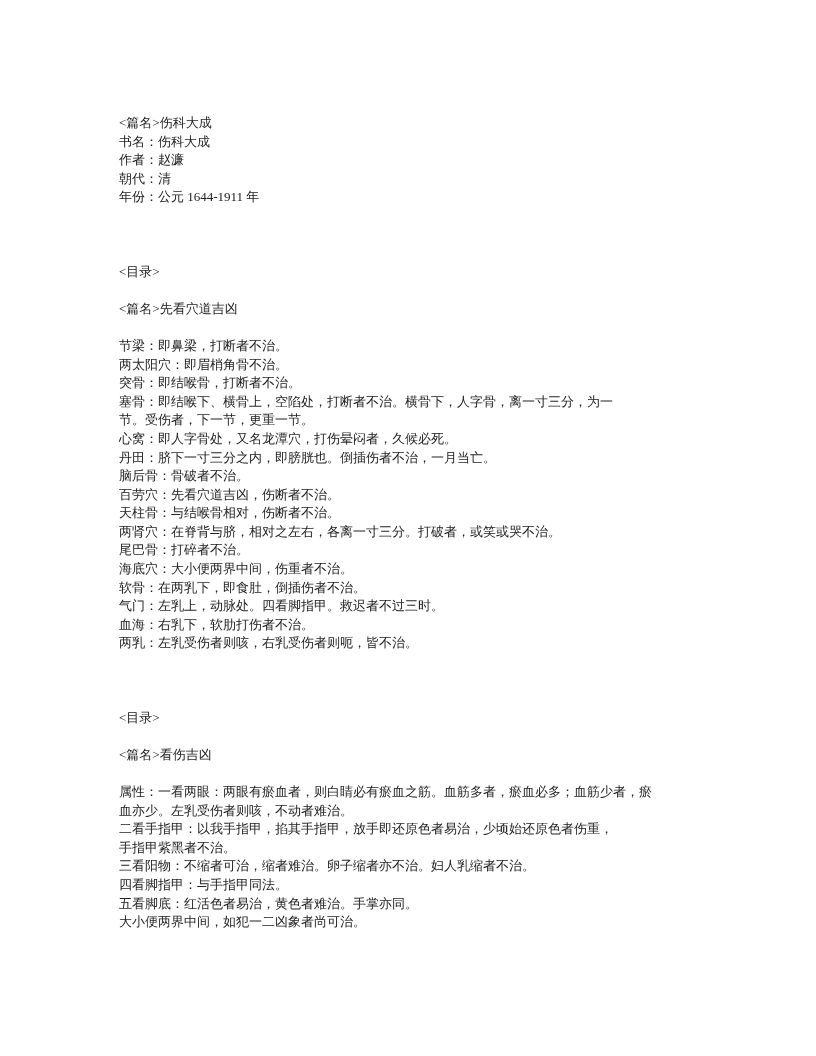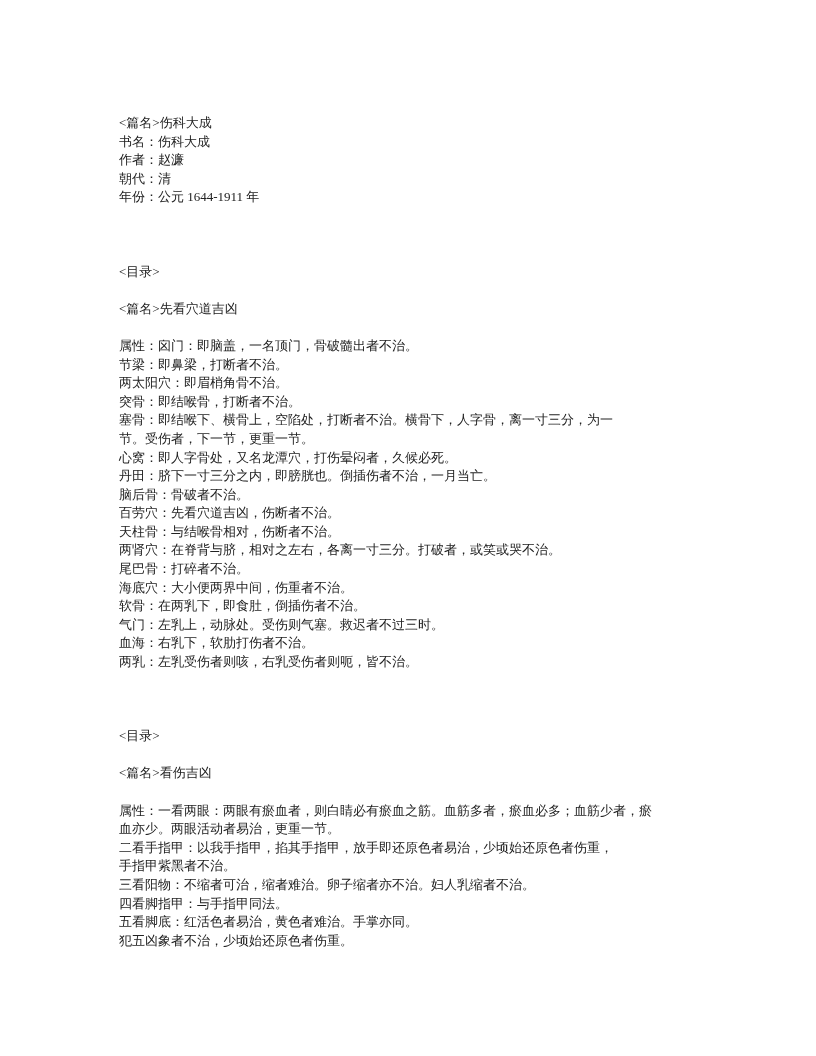--- a/index.html
+++ b/index.html
@@ -23,47 +23,46 @@
   <div class="line">朝代：清</div>
   <div class="line">年份：公元 1644-1911 年</div>
 
   <div class="gap3"></div>
     <div class="gap1"></div>
 
   <div class="line">&lt;目录&gt;</div>
   <div class="gap1"></div>
   <div class="line">&lt;篇名&gt;先看穴道吉凶</div>
   <div class="gap1"></div>
-  <div class="line">属性：囟门：即脑盖，一名顶门，骨破髓出者不治。</div>
   <div class="line">节梁：即鼻梁，打断者不治。</div>
   <div class="line">两太阳穴：即眉梢角骨不治。</div>
   <div class="line">突骨：即结喉骨，打断者不治。</div>
   <div class="line">塞骨：即结喉下、横骨上，空陷处，打断者不治。横骨下，人字骨，离一寸三分，为一</div>
   <div class="line">节。受伤者，下一节，更重一节。</div>
   <div class="line">心窝：即人字骨处，又名龙潭穴，打伤晕闷者，久候必死。</div>
   <div class="line">丹田：脐下一寸三分之内，即膀胱也。倒插伤者不治，一月当亡。</div>
   <div class="line">脑后骨：骨破者不治。</div>
   <div class="line">百劳穴：先看穴道吉凶，伤断者不治。</div>
   <div class="line">天柱骨：与结喉骨相对，伤断者不治。</div>
   <div class="line">两肾穴：在脊背与脐，相对之左右，各离一寸三分。打破者，或笑或哭不治。</div>
   <div class="line">尾巴骨：打碎者不治。</div>
   <div class="line">海底穴：大小便两界中间，伤重者不治。</div>
   <div class="line">软骨：在两乳下，即食肚，倒插伤者不治。</div>
-  <div class="line">气门：左乳上，动脉处。受伤则气塞。救迟者不过三时。</div>
+  <div class="line">气门：左乳上，动脉处。四看脚指甲。救迟者不过三时。</div>
   <div class="line">血海：右乳下，软肋打伤者不治。</div>
   <div class="line">两乳：左乳受伤者则咳，右乳受伤者则呃，皆不治。</div>
 
   <div class="gap3"></div>
     <div class="gap1"></div>
 
   <div class="line">&lt;目录&gt;</div>
   <div class="gap1"></div>
   <div class="line">&lt;篇名&gt;看伤吉凶</div>
   <div class="gap1"></div>
   <div class="line">属性：一看两眼：两眼有瘀血者，则白睛必有瘀血之筋。血筋多者，瘀血必多；血筋少者，瘀</div>
-  <div class="line">血亦少。两眼活动者易治，更重一节。</div>
+  <div class="line">血亦少。左乳受伤者则咳，不动者难治。</div>
   <div class="line">二看手指甲：以我手指甲，掐其手指甲，放手即还原色者易治，少顷始还原色者伤重，</div>
   <div class="line">手指甲紫黑者不治。</div>
   <div class="line">三看阳物：不缩者可治，缩者难治。卵子缩者亦不治。妇人乳缩者不治。</div>
   <div class="line">四看脚指甲：与手指甲同法。</div>
   <div class="line">五看脚底：红活色者易治，黄色者难治。手掌亦同。</div>
-  <div class="line">犯五凶象者不治，少顷始还原色者伤重。</div>
+  <div class="line">大小便两界中间，如犯一二凶象者尚可治。</div>
 </div>
 
 </body></html>

